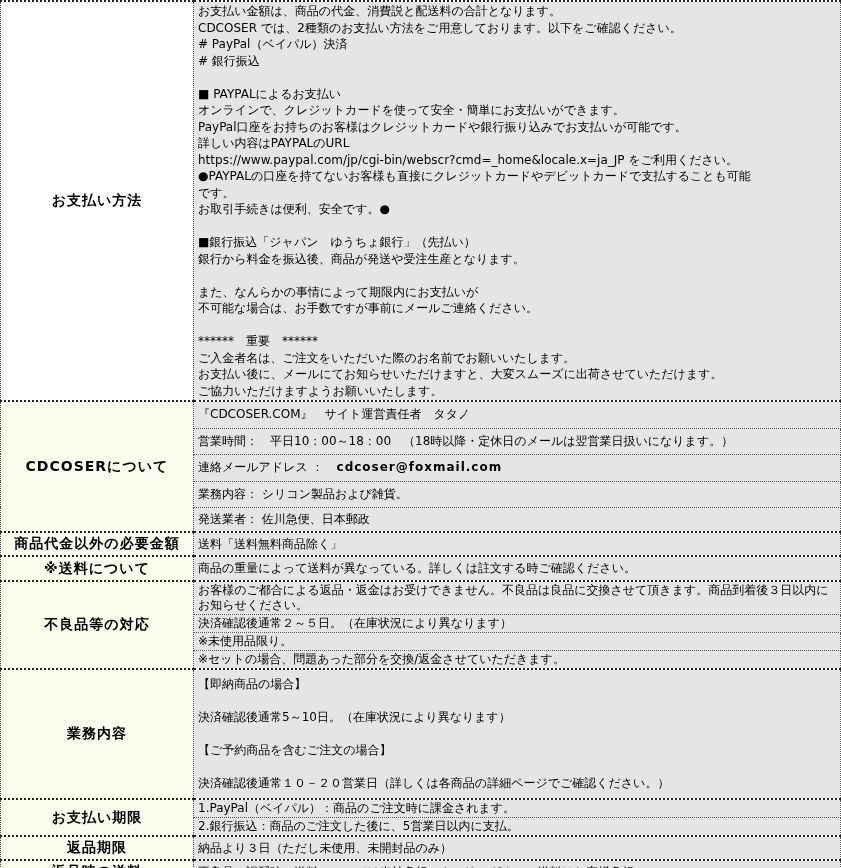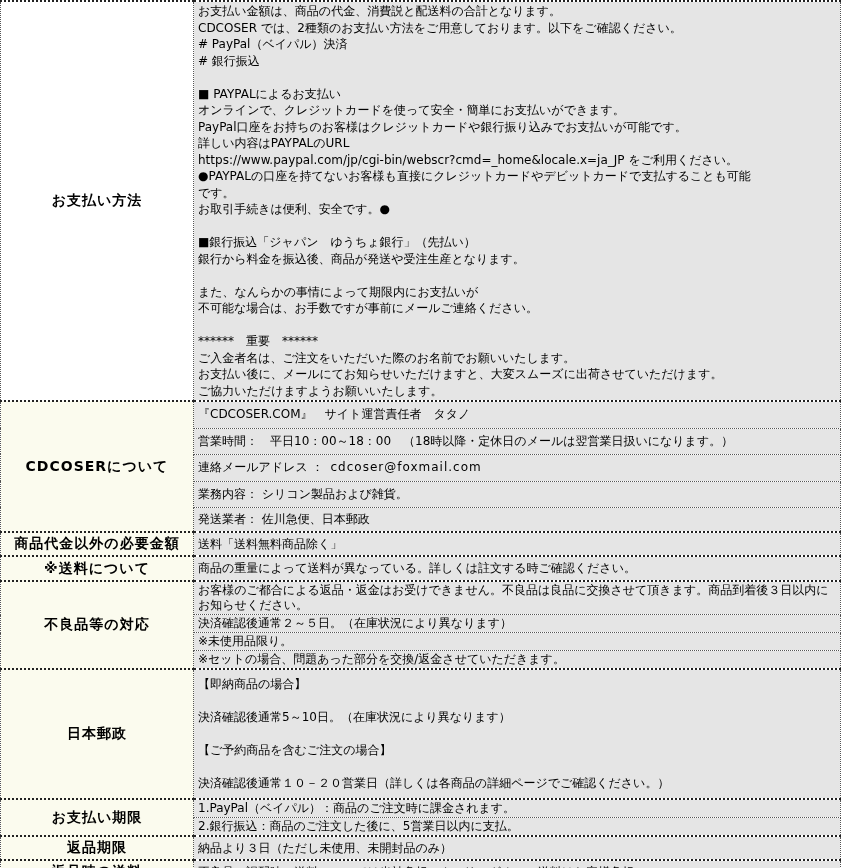--- a/index.html
+++ b/index.html
@@ -32,21 +32,21 @@
   td.cell {
     background: #e5e5e5;
     vertical-align: middle;
     padding: 1px 4px;
     line-height: 15px;
     overflow: hidden;
   }
   td.cell-top { vertical-align: top; }
   .multiline { white-space: pre-line; line-height: 16.5px; }
   .multiline-wide { white-space: pre-line; line-height: 16.5px; }
-  .bold { font-weight: normal; margin-left: 7px; letter-spacing: 1px; }
+  .bold { font-weight: bold; margin-left: 13px; letter-spacing: 1px; }
 </style>
 </head>
 <body>
 
 <table class="info">
   <colgroup>
       <col class="c-head">
       <col>
     </colgroup>
   <tbody>
@@ -118,21 +118,21 @@
       <td class="cell">決済確認後通常２～５日。（在庫状況により異なります）</td>
     </tr>
     <tr style="height:16px;">
       <td class="cell">※未使用品限り。</td>
     </tr>
     <tr style="height:16px;padding-left:48px;">
       <td class="cell">※セットの場合、問題あった部分を交換/返金させていただきます。</td>
     </tr>
 
     <tr class="major" style="height:130px;">
-      <th class="hdr">日本郵政</th>
+      <th class="hdr">業務内容</th>
       <td class="cell">
         <div class="multiline-wide">【即納商品の場合】
 
 決済確認後通常5～10日。（在庫状況により異なります）
 
 【ご予約商品を含むご注文の場合】
 
 決済確認後通常１０－２０営業日（詳しくは各商品の詳細ページでご確認ください。）</div>
       </td>
     </tr>

